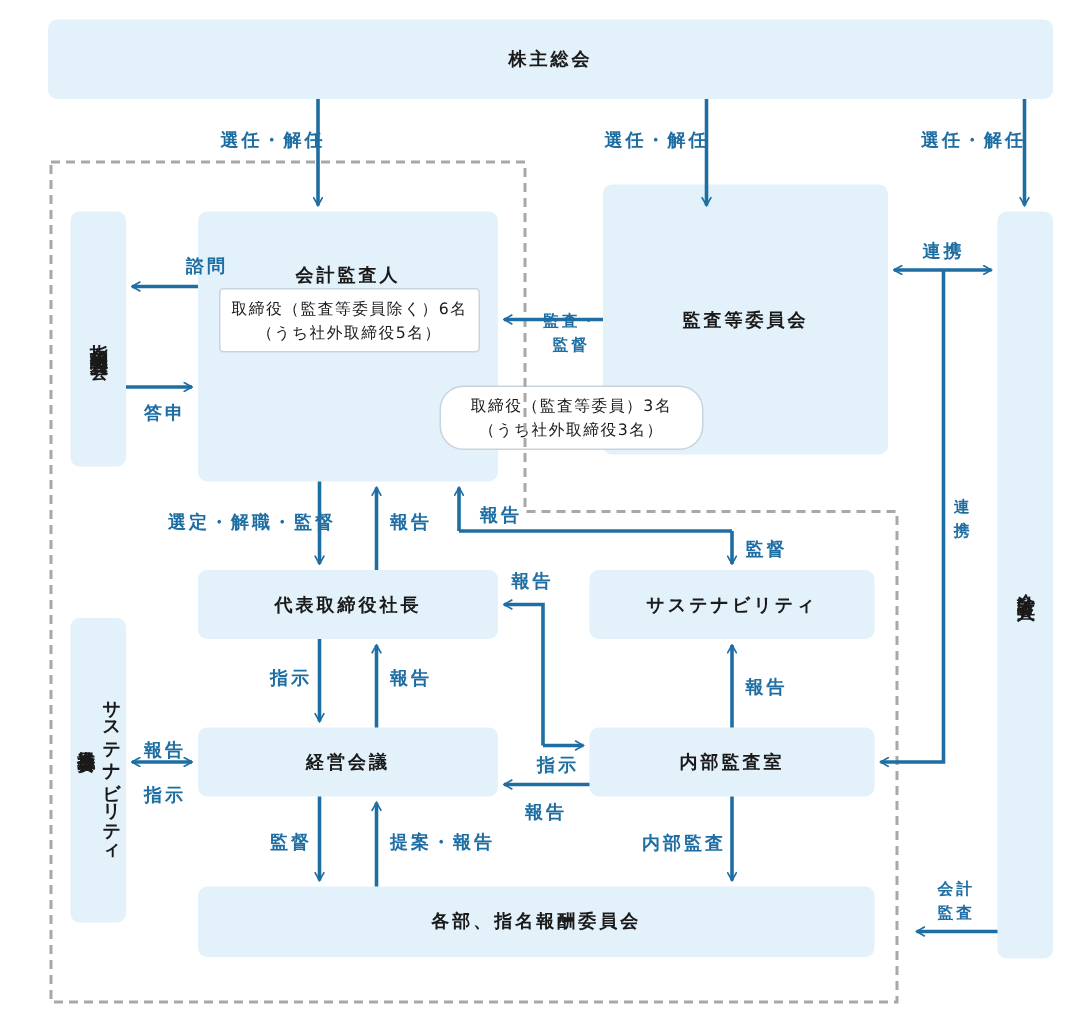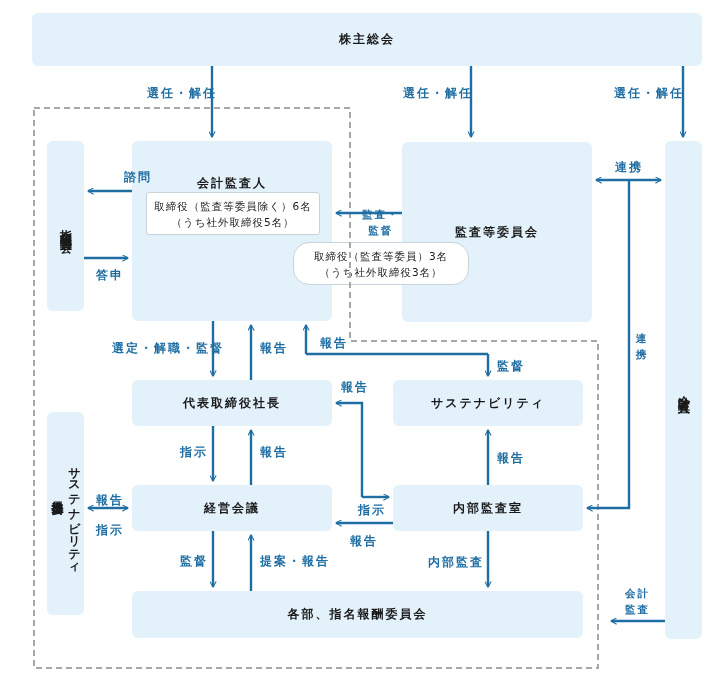--- a/index.html
+++ b/index.html
@@ -26,24 +26,24 @@
 </div>
 
 <div class="box" style="left:132px;top:141px;width:200px;height:180px;align-items:flex-start;padding-top:0;">
   <span style="margin-top:34px;">会計監査人</span>
 </div>
 <div class="subbox" style="left:146px;top:192px;width:172px;height:41px;">
   <span>取締役（監査等委員除く）6名</span>
   <span>（うち社外取締役5名）</span>
 </div>
 
-<div class="box" style="left:402px;top:142px;width:190px;height:180px;text-align:center;">
+<div class="box" style="left:402px;top:123px;width:190px;height:180px;text-align:center;">
   <span>監査等委員会</span>
 </div>
-<div class="subbox" style="left:293px;top:242px;width:174px;height:41px;border-radius:16px;">
+<div class="subbox" style="left:293px;top:257px;width:174px;height:41px;border-radius:16px;">
   <span>取締役（監査等委員）3名</span>
   <span>（うち社外取締役3名）</span>
 </div>
 
 <div class="box" style="left:47px;top:141px;width:37px;height:170px;">
   <span class="vtext">指名報酬委員会</span>
 </div>
 
 <div class="box" style="left:665px;top:141px;width:37px;height:498px;">
   <span class="vtext">会計監査人</span>

